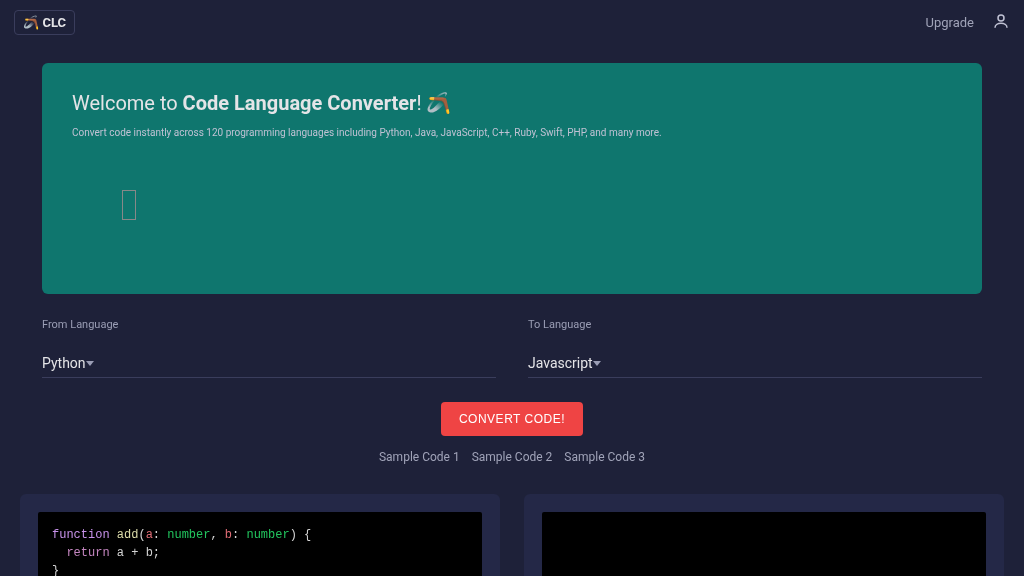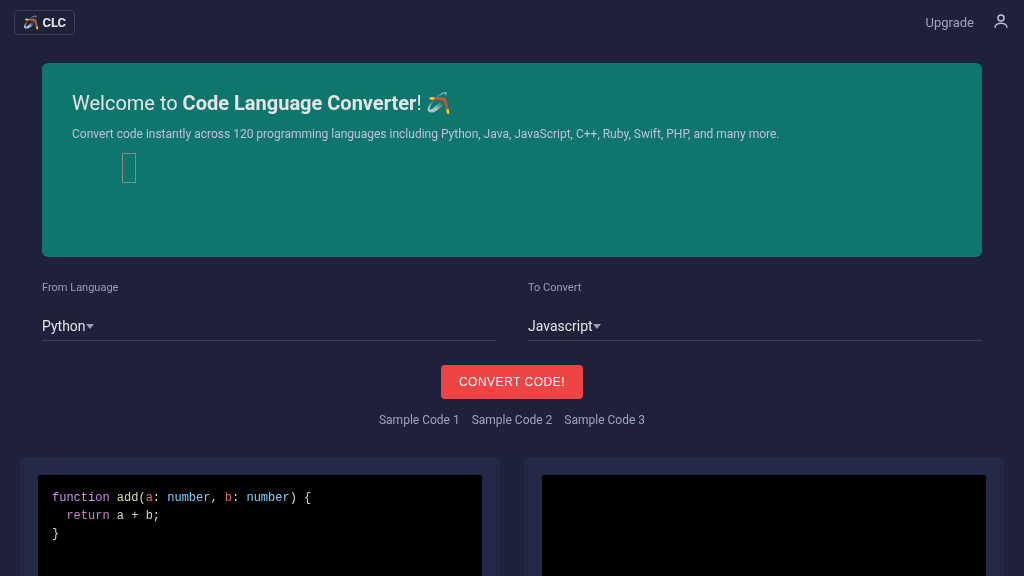--- a/index.html
+++ b/index.html
@@ -58,22 +58,23 @@
     .hero-title {
       font-size: 20px;
       font-weight: 400;
       color: #e4e4e7;
       margin-bottom: 12px;
     }
     .hero-title strong {
       font-weight: 700;
     }
     .hero-subtitle {
-      font-size: 12px;
+      font-size: 10px;
       color: #c0c2d4;
+      margin-bottom: 40px;
     }
     .robot-icon {
       display: inline-block;
       border: 1px solid #888;
       width: 14px;
       height: 30px;
       margin-left: 50px;
       margin-top: 12px;
     }
     .selectors-row {
@@ -159,21 +160,21 @@
       font-size: 12px;
       line-height: 1.5;
       min-height: 120px;
       white-space: pre;
       overflow: hidden;
     }
     .kw { color: #c792ea; }
     .fn { color: #dcdcaa; }
     .param { color: #e06c75; }
     .punct { color: #d4d4d4; }
-    .type { color: #7dd3fc; }
+    .type { color: #22c55e; }
     .ret { color: #c586c0; }
   </style>
 </head>
 <body>
 
 <div class="navbar">
   <div class="logo">🪃 CLC</div>
   <div class="nav-right">
     <span class="upgrade-link">Upgrade</span>
     <span>
@@ -196,21 +197,21 @@
 
   <div class="selectors-row">
     <div class="selector-group">
       <label class="selector-label">From Language</label>
       <div class="selector">
         <span>Python</span>
         <span class="dropdown-arrow"></span>
       </div>
     </div>
     <div class="selector-group">
-      <label class="selector-label">To Convert</label>
+      <label class="selector-label">To Language</label>
       <div class="selector">
         <span>Javascript</span>
         <span class="dropdown-arrow"></span>
       </div>
     </div>
   </div>
 
   <div class="button-row">
     <button class="convert-btn">CONVERT CODE!</button>
   </div>

